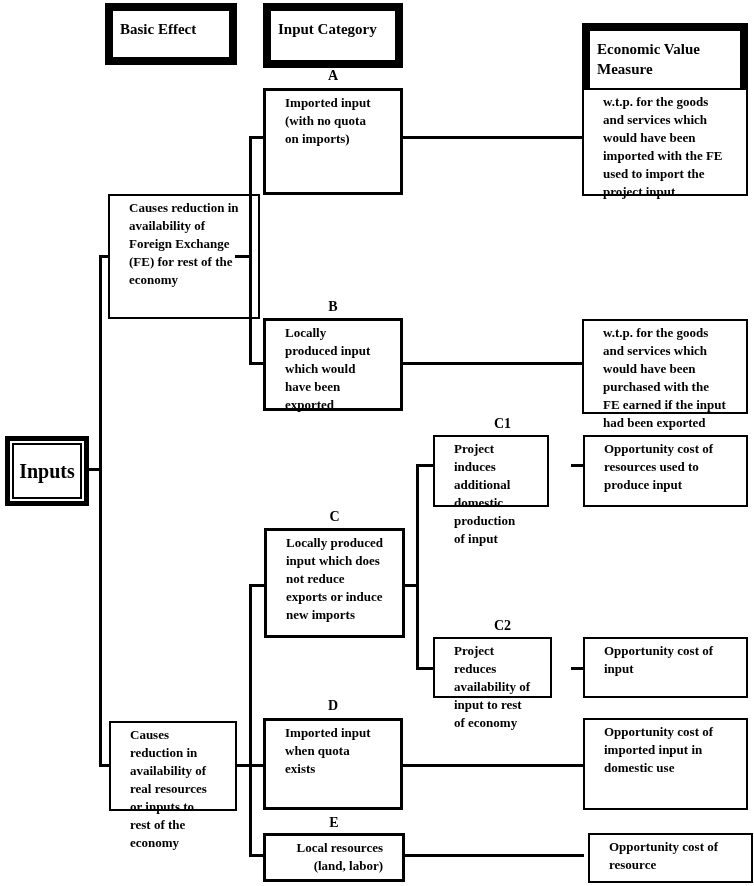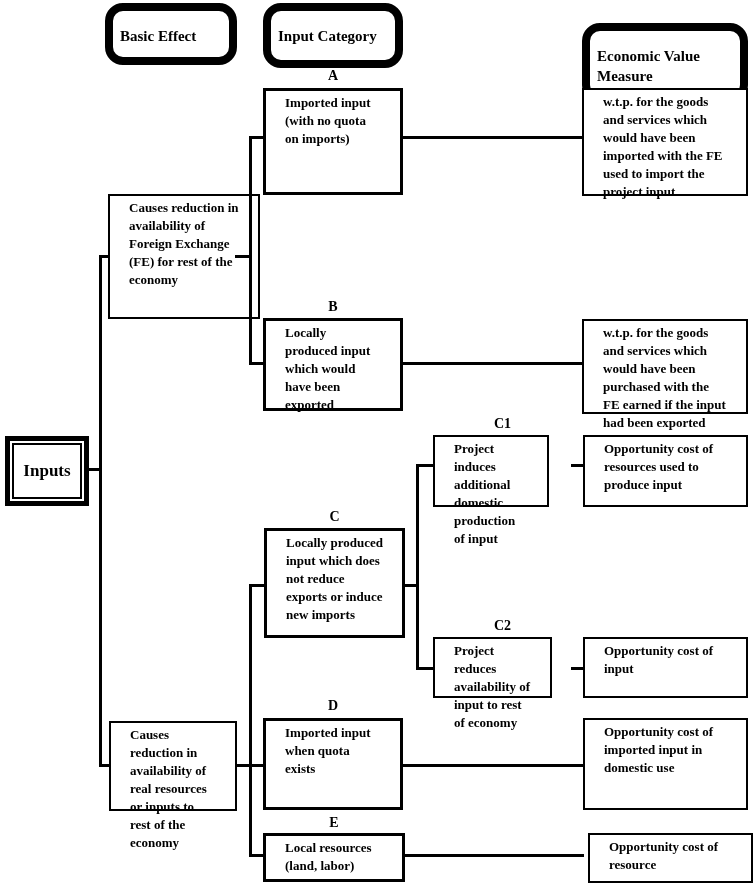--- a/index.html
+++ b/index.html
@@ -9,39 +9,38 @@
     font-family:"Liberation Serif", serif;
     overflow:hidden;
   }
   .box {
     position:absolute; box-sizing:border-box;
     background:#ffffff; border:2px solid #000;
     font-weight:bold; color:#000;
   }
   .txt { padding:3px 19px; font-size:13px; line-height:1.38; }
   .hdr {
-    border-width:8px; font-size:15px; padding:15px 7px;
+    border-width:8px; font-size:15px; padding:8px 7px;
     line-height:1.35;
-    border-radius:18px;
   }
   .cat { border-width:3px; }
   .letter {
     position:absolute; text-align:center;
     font-weight:bold; font-size:14px; color:#000;
   }
   .line { position:absolute; background:#000; }
   .inputs-outer {
     position:absolute; left:5px; top:436px; width:84px; height:70px;
     box-sizing:border-box; border:5px solid #000; padding:2px;
     background:#fff;
   }
   .inputs-inner {
     box-sizing:border-box; width:100%; height:100%;
     border:2px solid #000; display:flex; align-items:center;
-    justify-content:center; font-weight:bold; font-size:17px;
+    justify-content:center; font-weight:bold; font-size:20px;
   }
 </style>
 </head>
 <body>
 
 <div class="canvas">
 
   <div class="box hdr" style="left:105px; top:3px; width:132px; height:62px;">
     <span>Basic Effect</span>
   </div>
@@ -78,21 +77,21 @@
   </div>
   <div class="box txt cat" style="left:263px; top:318px; width:140px; height:93px;">
     <span>Locally produced input which would have been exported</span>
   </div>
   <div class="box txt cat" style="left:264px; top:528px; width:141px; height:110px;">
     <span>Locally produced input which does not reduce exports or induce new imports</span>
   </div>
   <div class="box txt cat" style="left:263px; top:718px; width:140px; height:92px;">
     <span>Imported input when quota exists</span>
   </div>
-  <div class="box txt cat" style="left:263px; top:833px; width:142px; height:49px;">
+  <div class="box txt cat" style="left:263px; top:833px; width:142px; height:49px;text-align:right;">
     <span>Local resources (land, labor)</span>
   </div>
 
   <div class="box txt" style="left:433px; top:435px; width:116px; height:72px;">
     <span>Project induces additional domestic production of input</span>
   </div>
   <div class="box txt" style="left:433px; top:637px; width:119px; height:61px;">
     <span>Project reduces availability of input to rest of economy</span>
   </div>
 

